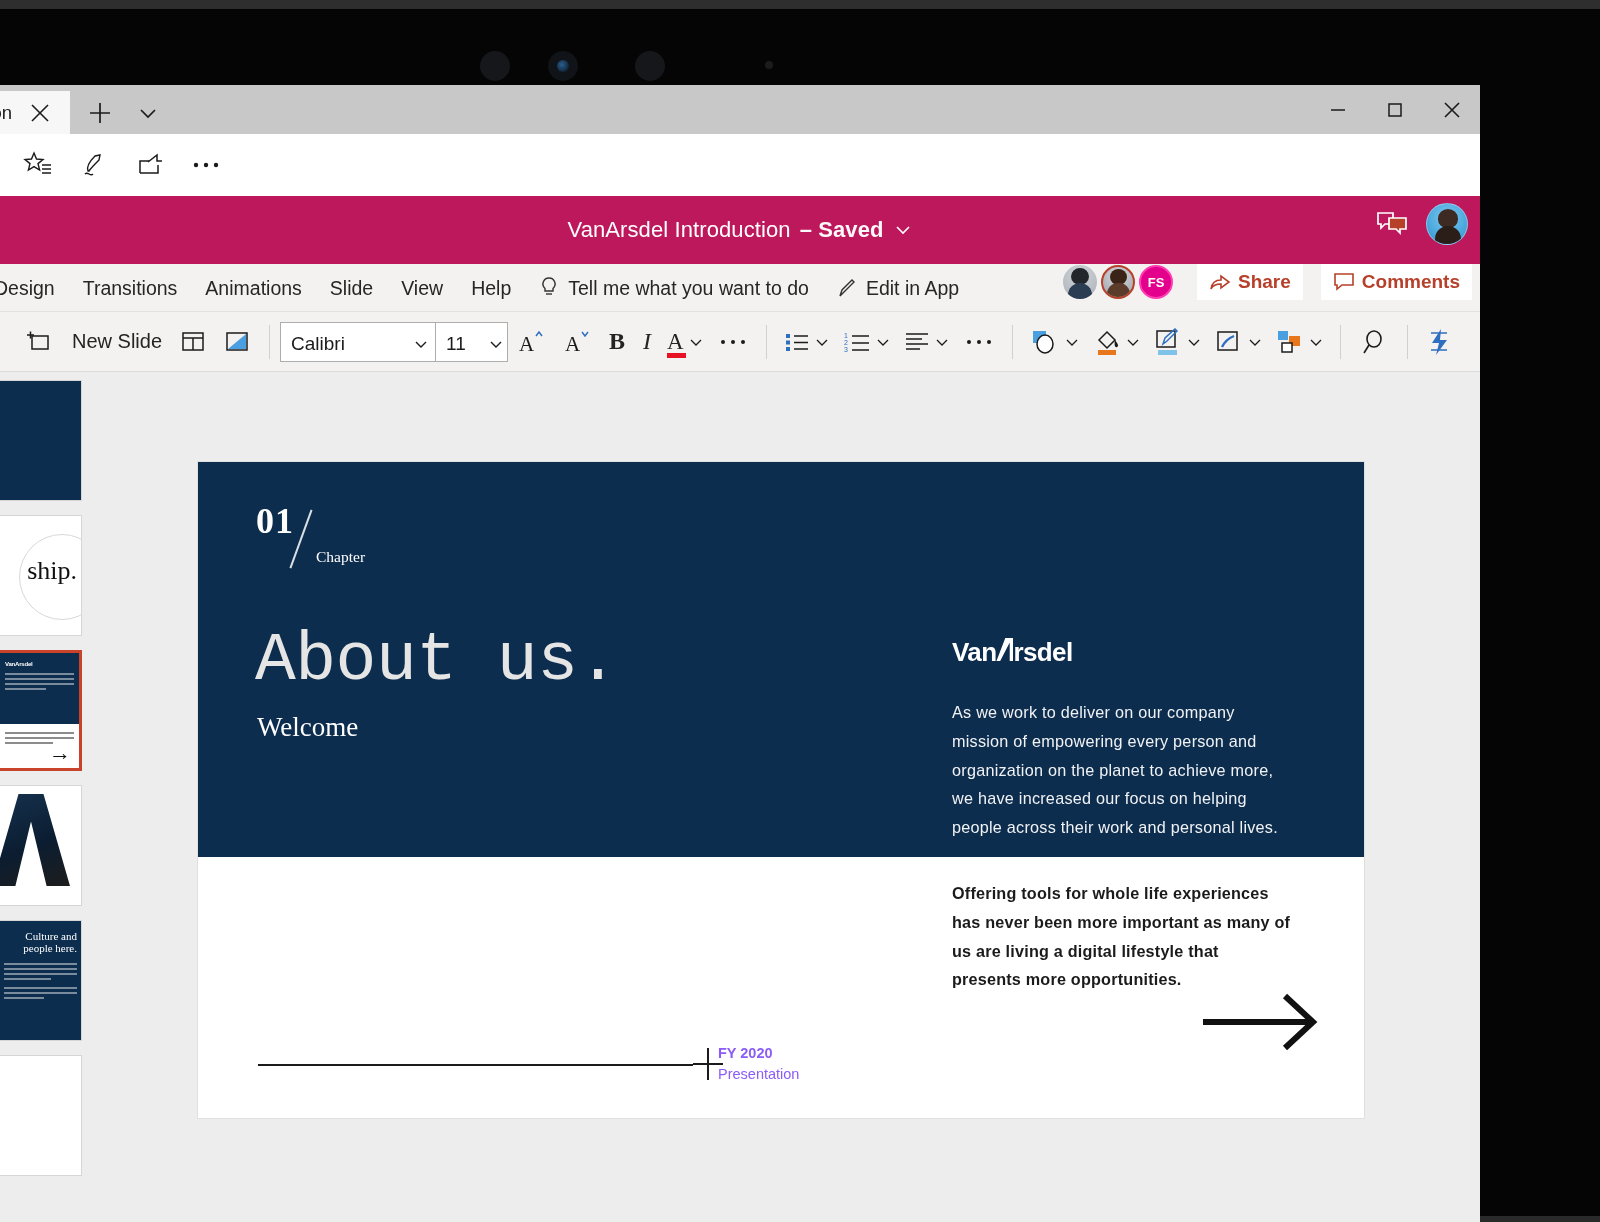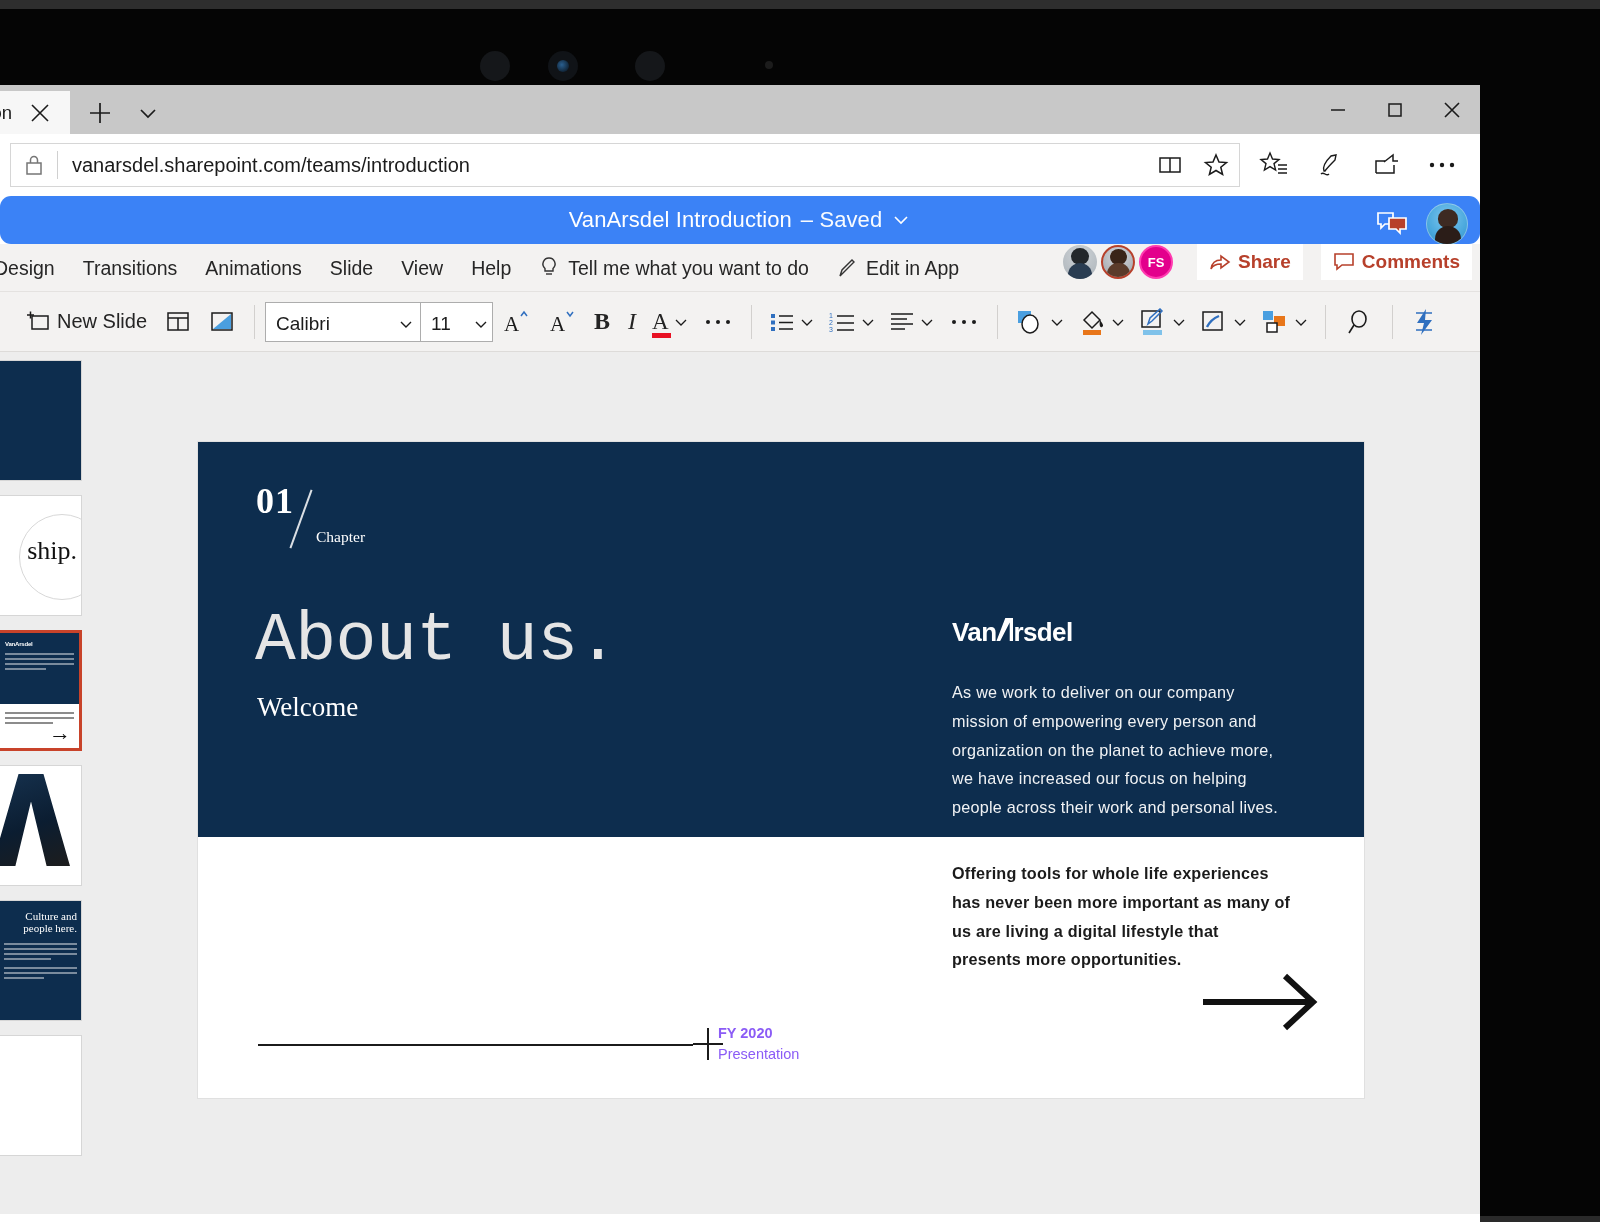--- a/index.html
+++ b/index.html
@@ -57,25 +57,25 @@
     display: flex; align-items: center; margin-right: 6px;
   }
   .lock-wrap { width: 46px; display:flex; align-items:center; justify-content:center; }
   .addr-sep { width: 1px; height: 28px; background: #d0d0d0; }
   .addr-url { font-size: 20px; color: #1b1b1b; padding-left: 14px; flex: 1; white-space: nowrap; }
   .addr-icon { width: 46px; display:flex; align-items:center; justify-content:center; }
   .browser-btn { width: 56px; height: 48px; display:flex; align-items:center; justify-content:center; }
 
   
   .pptTitleBar {
-    position: relative; height: 48px; background: #3b82f6;
-    display: flex; align-items: center; justify-content: center; border-radius: 11px;
+    position: relative; height: 68px; background: #be185d;
+    display: flex; align-items: center; justify-content: center;
   }
   .ppt-title { font-size: 22px; color: #ffffff; letter-spacing: .1px; display:flex; align-items:center; gap:9px; }
-  .ppt-title .saved { opacity: .97; }
+  .ppt-title .saved { opacity: .97; font-weight: bold; }
   .pptTitleRight { position: absolute; right: 12px; top: 0; height: 56px; display: flex; align-items: center; gap: 18px; }
   .avatar-main {
     width: 42px; height: 42px; border-radius: 50%; overflow: hidden;
     background: radial-gradient(circle at 50% 35%, #7ec8ef 0%, #4aa8dd 60%, #2f8ec4 100%);
     position: relative; border: 1px solid rgba(255,255,255,.35);
   }
   .avatar-main::before { content:""; position:absolute; left:11px; top:5px; width:20px; height:19px; border-radius:50% 50% 45% 45%; background:#3d2a22; }
   .avatar-main::after { content:""; position:absolute; left:8px; top:22px; width:26px; height:22px; border-radius:13px 13px 0 0; background:#2b1d18; }
 
   
@@ -102,21 +102,21 @@
   .pillbtn {
     height: 36px; background: #ffffff; display: flex; align-items: center; gap: 7px;
     padding: 16px 12px; color: #b7402b; font-size: 19px; font-weight: bold;
   }
 
   
   .toolbar {
     height: 60px; background: #f3f2f1; display: flex; align-items: center;
     border-bottom: 1px solid #dddbd9; padding-left: 16px; gap: 0;
   }
-  .tb-item { display: flex; align-items: center; height: 44px; padding: 0 9px; gap: 6px; }
+  .tb-item { display: flex; align-items: center; height: 44px; padding: 0 9px; gap: 21px; }
   .tb-label { font-size: 20px; color: #242424; white-space: nowrap; }
   .tb-sep { width: 1px; height: 34px; background: #d2d0ce; margin: 0 10px; }
   .combo {
     height: 40px; border: 1px solid #adadad; background: #fff; display: flex; align-items: center;
     padding: 4px 6px 0 10px; font-size: 19px; color: #1b1b1b;
   }
   .combo .cval { flex: 1; white-space: nowrap; }
   .combo .carat { margin-left: 10px; }
   .font-combo { width: 156px; }
   .size-combo { width: 72px; border-left: 0; gap: 12px; }
@@ -235,41 +235,20 @@
         </div>
         <div class="wc">
           <svg width="24" height="24" viewBox="0 0 24 24">
               <path d="M5 5 L19 19 M19 5 L5 19" stroke="#1b1b1b" stroke-width="1.6" fill="none"></path>
             </svg>
         </div>
       </div>
     </div>
 
     <div class="addrbar">
-      <div class="addr-field">
-        <span class="lock-wrap">
-          <svg width="22" height="24" viewBox="0 0 22 24">
-            <rect x="4" y="10" width="14" height="11" stroke="#767676" stroke-width="1.5" fill="none"></rect>
-            <path d="M7.5 10 V7 a3.5 3.5 0 0 1 7 0 V10" stroke="#767676" stroke-width="1.5" fill="none"></path>
-          </svg>
-        </span>
-        <span class="addr-sep"></span>
-        <span class="addr-url" title="Search or enter web address">vanarsdel.sharepoint.com/teams/introduction</span>
-        <span class="addr-icon">
-          <svg width="26" height="22" viewBox="0 0 26 22">
-            <rect x="3" y="4" width="20" height="14" stroke="#1b1b1b" stroke-width="1.5" fill="none"></rect>
-            <path d="M13 4 V18" stroke="#1b1b1b" stroke-width="1.5"></path>
-          </svg>
-        </span>
-        <span class="addr-icon">
-          <svg width="26" height="26" viewBox="0 0 26 26">
-            <path d="M13 3 L16 10 L23.5 10.5 L17.8 15.3 L19.6 22.5 L13 18.5 L6.4 22.5 L8.2 15.3 L2.5 10.5 L10 10 Z" stroke="#1b1b1b" stroke-width="1.5" fill="none"></path>
-          </svg>
-        </span>
-      </div>
       <div class="browser-btn">
         <svg width="30" height="28" viewBox="0 0 30 28">
           <path d="M11 2 L13.5 8 L20 8.5 L15 12.6 L16.6 19 L11 15.6 L5.4 19 L7 12.6 L2 8.5 L8.5 8 Z" stroke="#1b1b1b" stroke-width="1.4" fill="none"></path>
           <path d="M19 14 H28 M19 18 H28 M19 22 H28" stroke="#1b1b1b" stroke-width="1.4"></path>
         </svg>
       </div>
       <div class="browser-btn">
         <svg width="28" height="28" viewBox="0 0 28 28">
           <path d="M8 20 C6 15 11 9 15 5 L20 4 L19 9 C15 13 11 17 9 20 Z" stroke="#1b1b1b" stroke-width="1.4" fill="none"></path>
           <path d="M5 23 C8 20 10 26 13 23" stroke="#1b1b1b" stroke-width="1.4" fill="none"></path>

